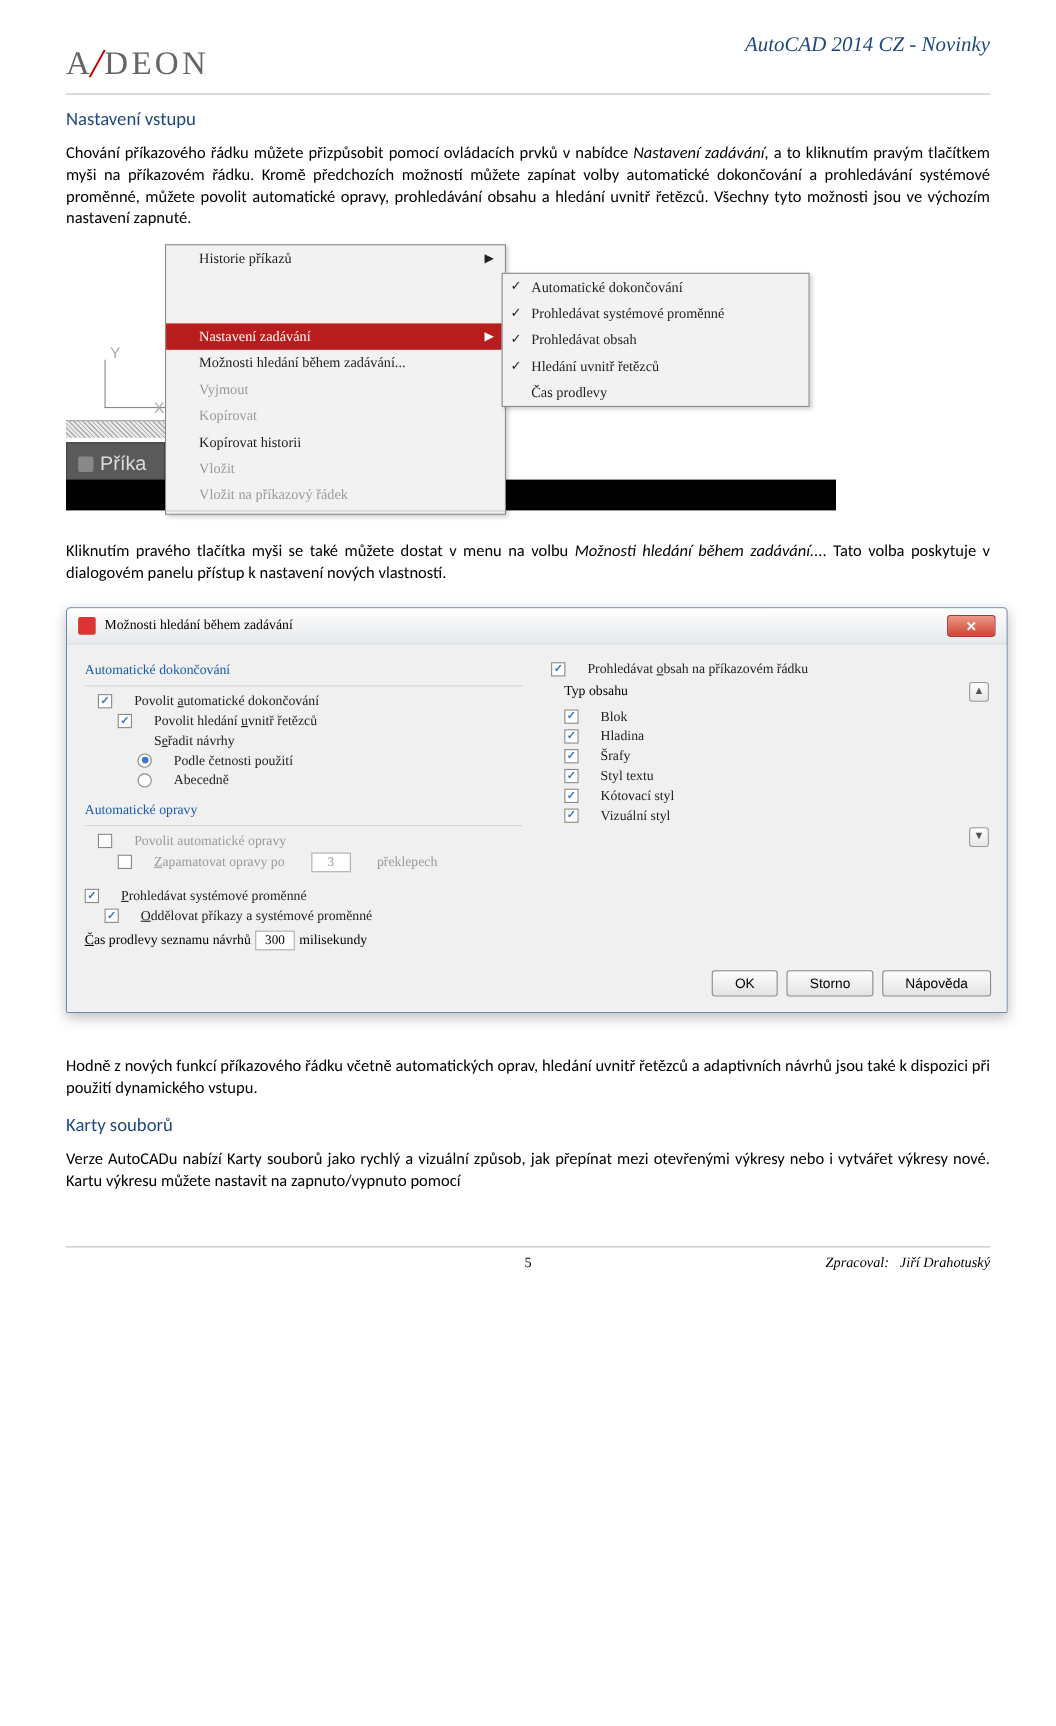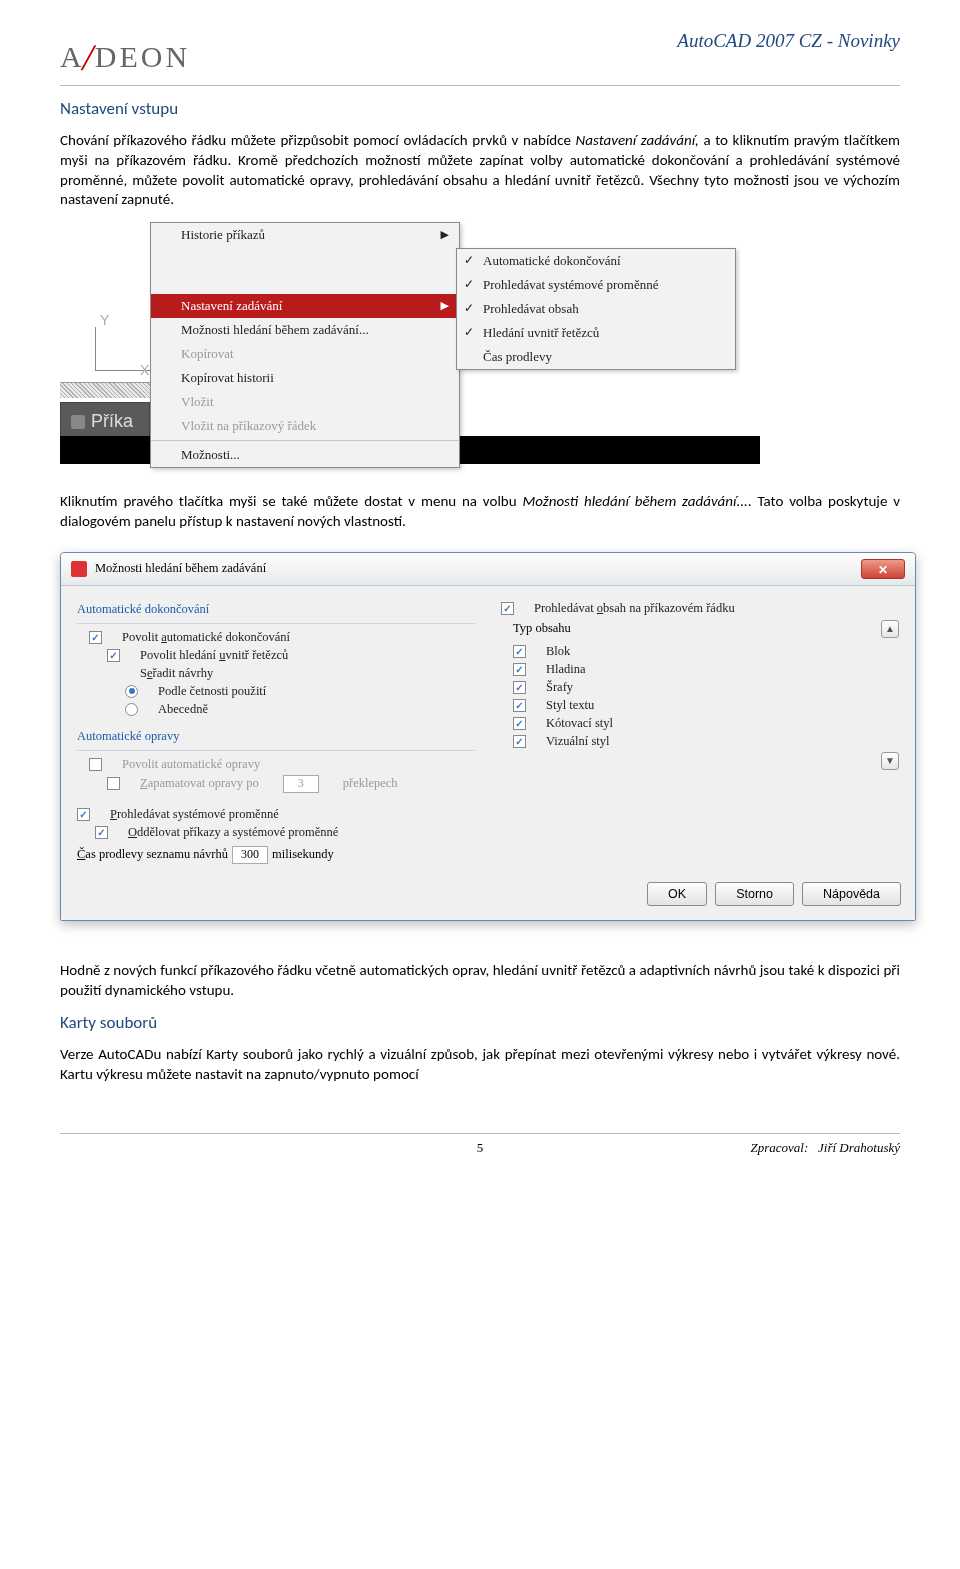--- a/index.html
+++ b/index.html
@@ -71,21 +71,21 @@
   u.dotted{text-decoration:underline;}
 </style>
 </head>
 <body>
 
 <div class="page">
   <div class="header-row">
     <div class="logo">
       <span>A</span><span class="slash">/</span><span>DEON</span>
     </div>
-    <div class="header-right">AutoCAD 2007 CZ - Novinky</div>
+    <div class="header-right">AutoCAD 2014 CZ - Novinky</div>
   </div>
   <hr class="h-line">
 
   <div class="section-title">Nastavení vstupu</div>
 
   <p class="para">
     <span>Chování příkazového řádku můžete přizpůsobit pomocí ovládacích prvků v nabídce </span><i>Nastavení zadávání,</i><span> a to kliknutím pravým tlačítkem myši na příkazovém řádku. Kromě předchozích možností můžete zapínat volby automatické dokončování a prohledávání systémové proměnné, můžete povolit automatické opravy, prohledávání obsahu a hledání uvnitř řetězců. Všechny tyto možnosti jsou ve výchozím nastavení zapnuté.</span>
   </p>
 
   <div class="screenshot-block ctx-wrap">
@@ -95,26 +95,26 @@
     <div class="hatch-bar"></div>
     <div class="cmd-bar">
       <span class="x-badge"></span><span>Příka</span>
     </div>
     <div class="black-bar"></div>
 
     <div class="menu1">
       <div class="mi"><span>Historie příkazů</span><span class="arrow">▶</span></div>
       <div class="mi sel"><span>Nastavení zadávání</span><span class="arrow">▶</span></div>
       <div class="mi">Možnosti hledání během zadávání...</div>
+      <div class="mi disabled">Vyjmout</div>
       <div class="mi disabled">Kopírovat</div>
       <div class="mi">Kopírovat historii</div>
       <div class="mi disabled">Vložit</div>
       <div class="mi disabled">Vložit na příkazový řádek</div>
       <div class="sep"></div>
-      <div class="mi">Možnosti...</div>
     </div>
 
     <div class="menu2">
       <div class="mi"><span class="chk">✓</span><span>Automatické dokončování</span></div>
       <div class="mi"><span class="chk">✓</span><span>Prohledávat systémové proměnné</span></div>
       <div class="mi"><span class="chk">✓</span><span>Prohledávat obsah</span></div>
       <div class="mi"><span class="chk">✓</span><span>Hledání uvnitř řetězců</span></div>
       <div class="mi"><span class="chk"></span><span>Čas prodlevy</span></div>
     </div>
   </div>

